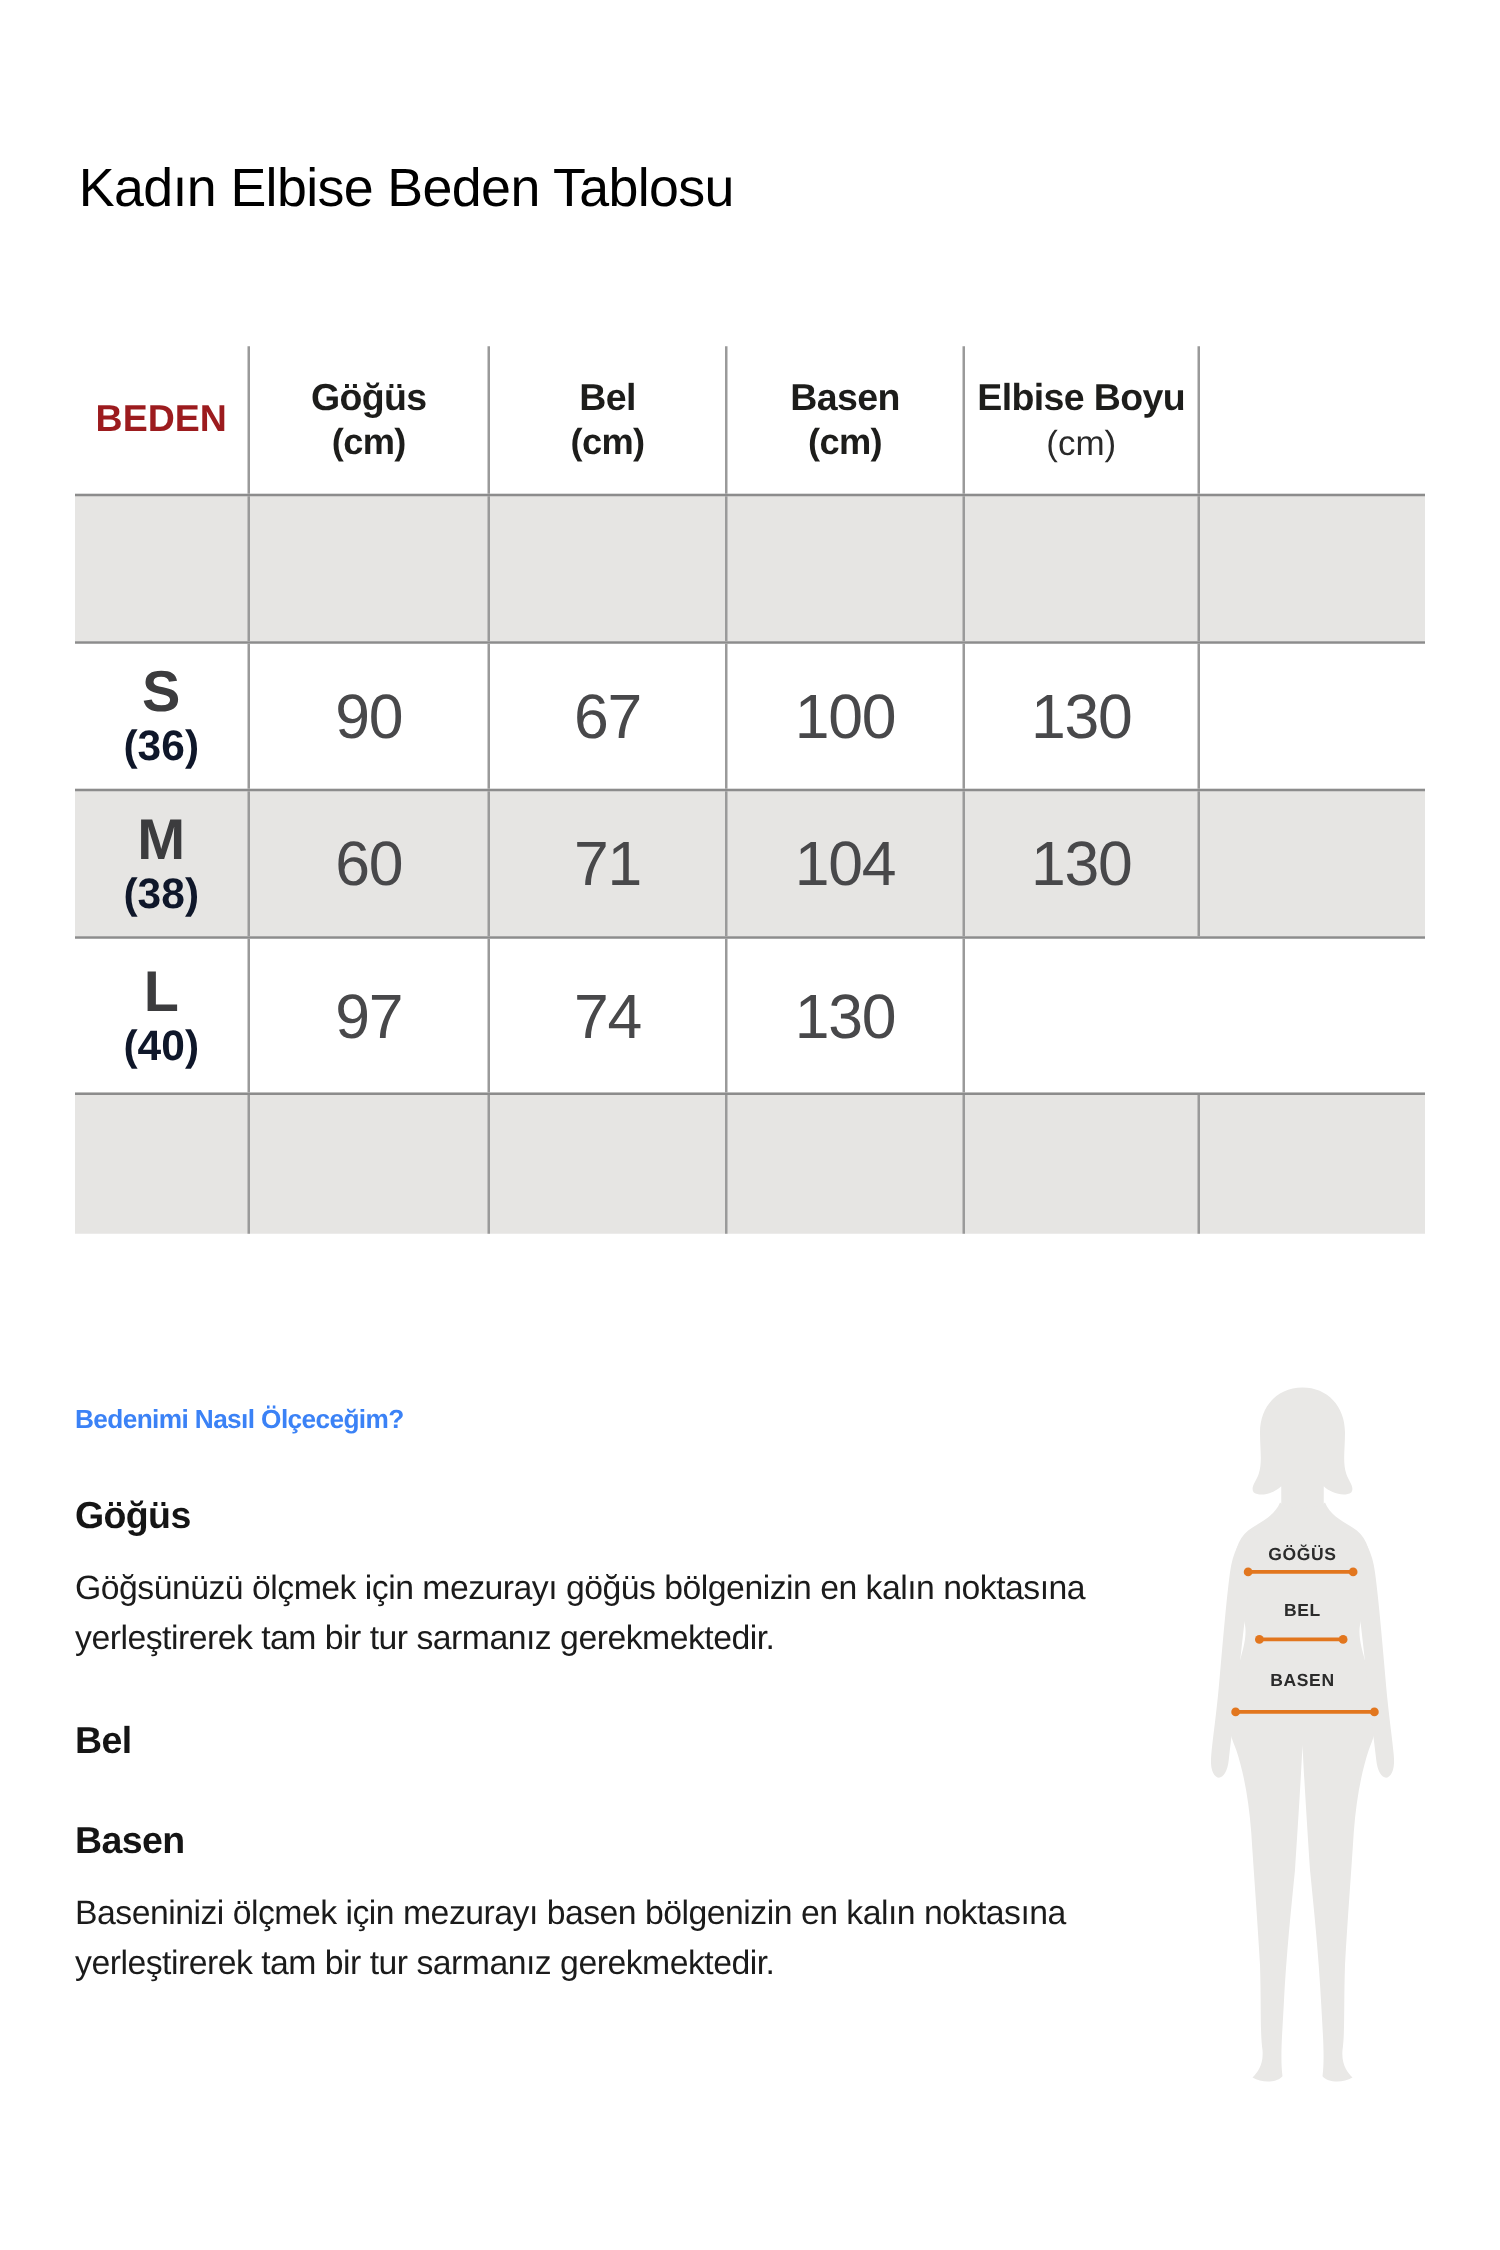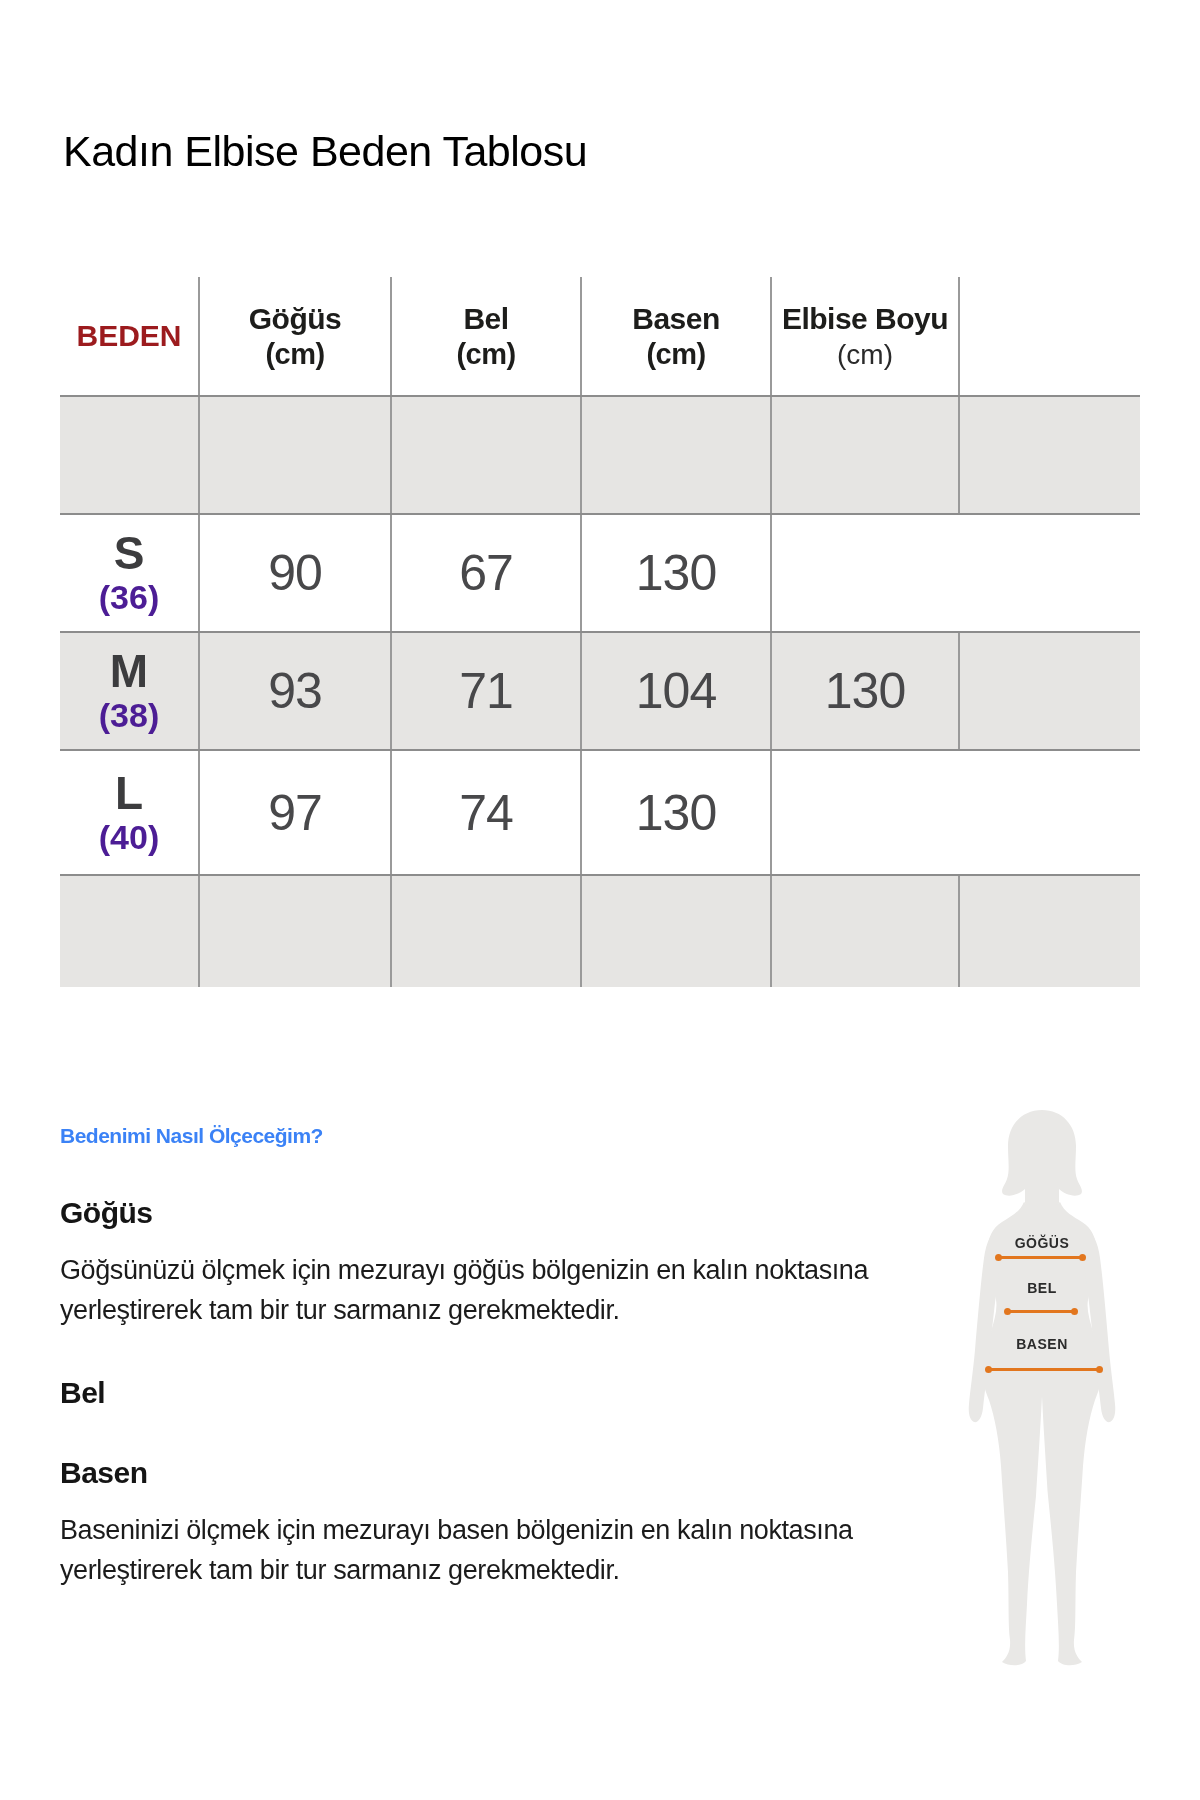--- a/index.html
+++ b/index.html
@@ -47,21 +47,21 @@
   .row-h113 { height: 113px; }
   .row-gray { background: #e6e5e3; }
 
   .cell {
     box-sizing: border-box;
     display: flex; justify-content: center; align-items: center;
   }
   .cell.value { font-size: 50px; letter-spacing: -1px; color: #48484a; }
   .cell.sizelbl { flex-direction: column; text-align: center; }
   .sizelbl .size-letter { font-size: 46px; line-height: 48px; font-weight: 700; color: #3c3c3e; }
-  .sizelbl .size-eu { font-size: 34px; line-height: 40px; font-weight: 700; color: #4c1d95; }
+  .sizelbl .size-eu { font-size: 34px; line-height: 40px; font-weight: 700; color: #0f172a; }
 
   
   .guide { position: absolute; left: 60px; top: 1118px; width: 900px; }
   .guide-title {
     font-size: 21px; line-height: 36px; font-weight: 700;
     color: #3b82f6; margin: 0; letter-spacing: -0.5px;
   }
   .guide-heading {
     font-size: 30px; line-height: 34px; font-weight: 700;
     color: #151515; margin: 0; letter-spacing: -0.5px;
@@ -137,30 +137,31 @@
     <div class="cell vline"></div>
   </div>
 
   <div class="t-row t-data row-h118">
     <div class="cell sizelbl">
       <div class="size-letter">S</div>
       <div class="size-eu">(36)</div>
     </div>
     <div class="cell value vline">90</div>
     <div class="cell value vline">67</div>
+    <div class="cell value vline">100</div>
     <div class="cell value vline">130</div>
     <div class="cell vline"></div>
   </div>
 
   <div class="t-row t-data row-h118 row-gray">
     <div class="cell sizelbl">
       <div class="size-letter">M</div>
       <div class="size-eu">(38)</div>
     </div>
-    <div class="cell value vline">93</div>
+    <div class="cell value vline">60</div>
     <div class="cell value vline">71</div>
     <div class="cell value vline">104</div>
     <div class="cell value vline">130</div>
     <div class="cell vline"></div>
   </div>
 
   <div class="t-row t-data row-h125">
     <div class="cell sizelbl">
       <div class="size-letter">L</div>
       <div class="size-eu">(40)</div>

